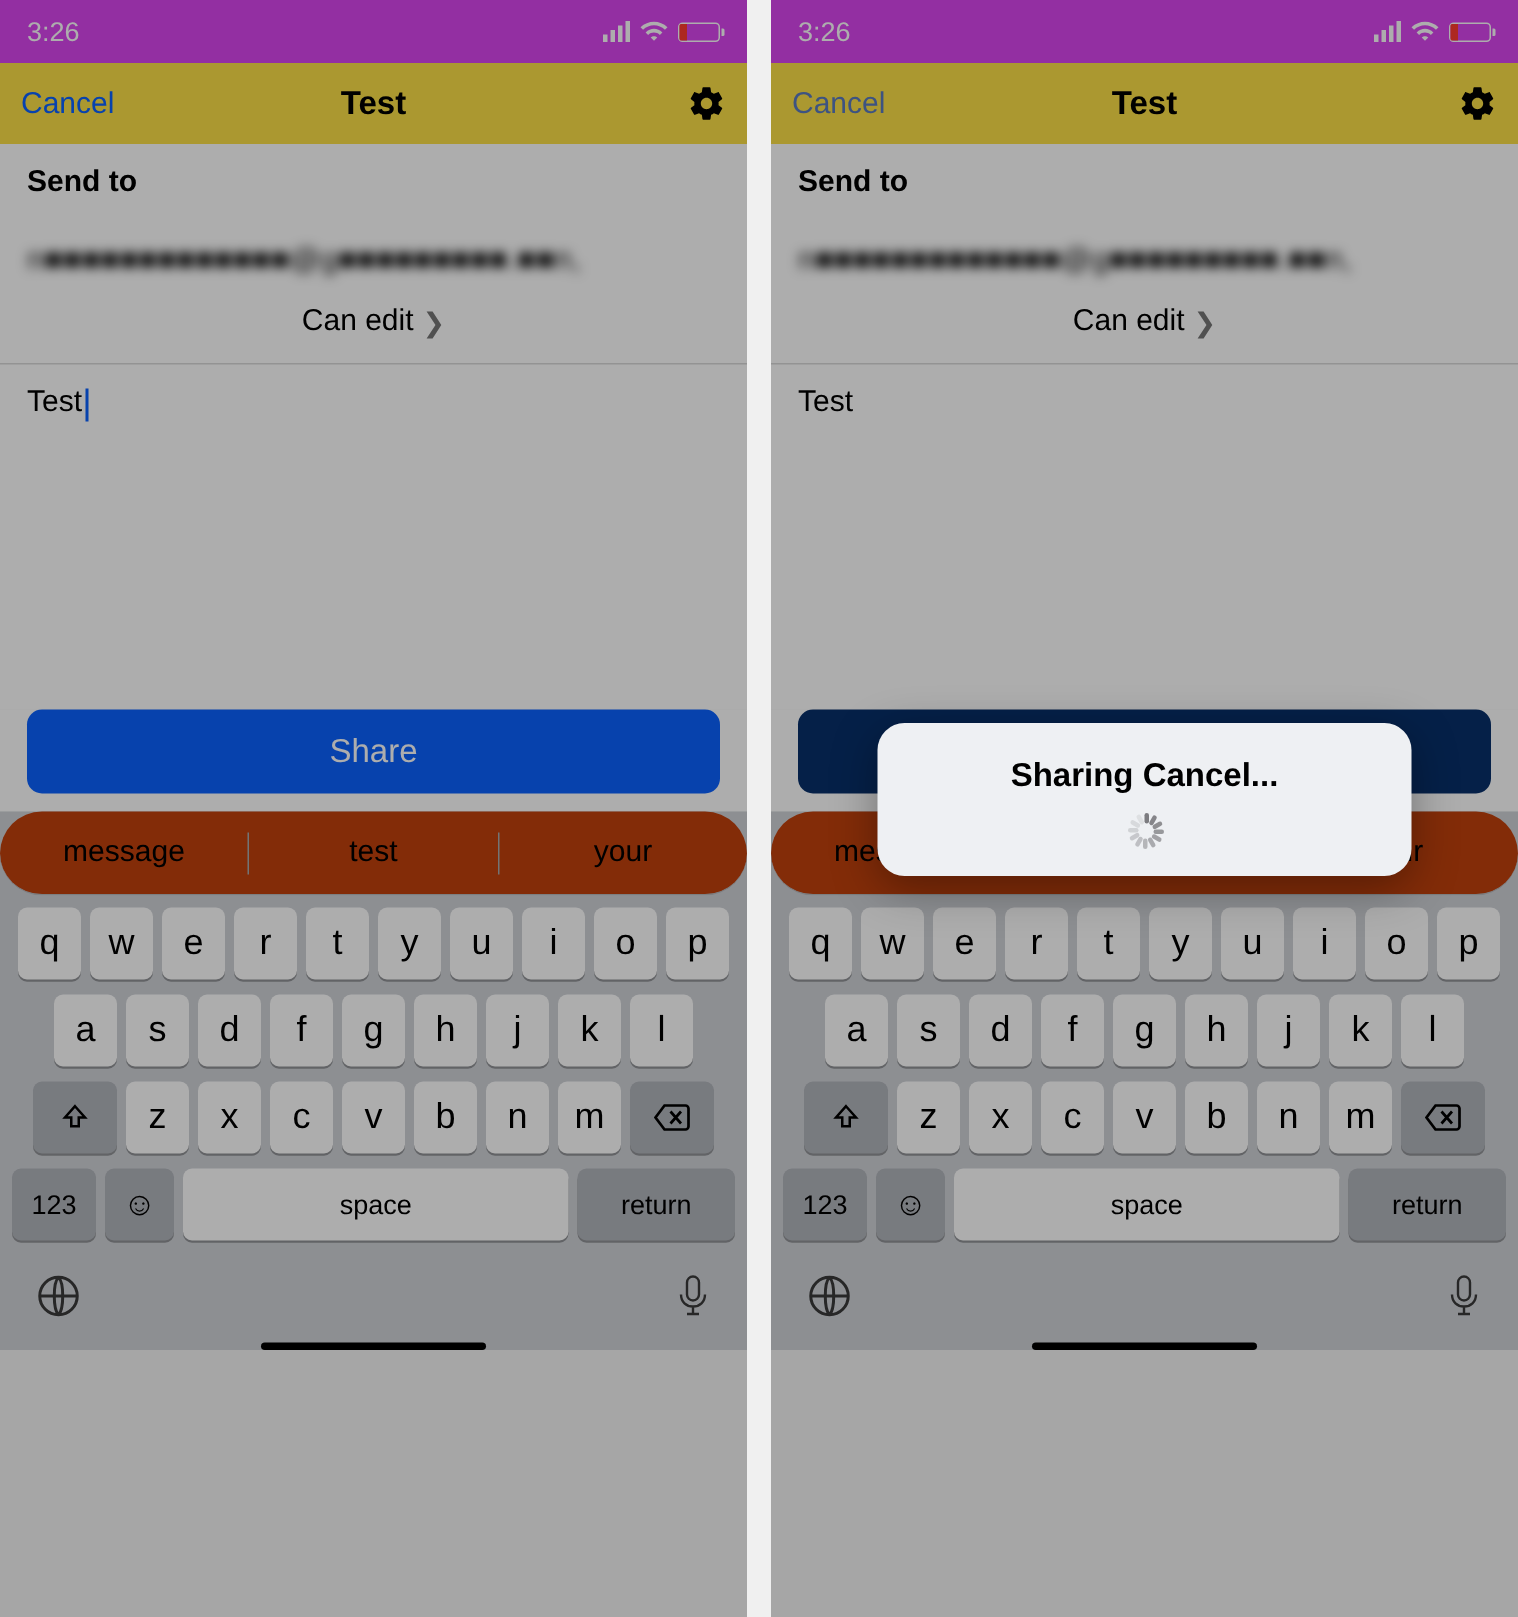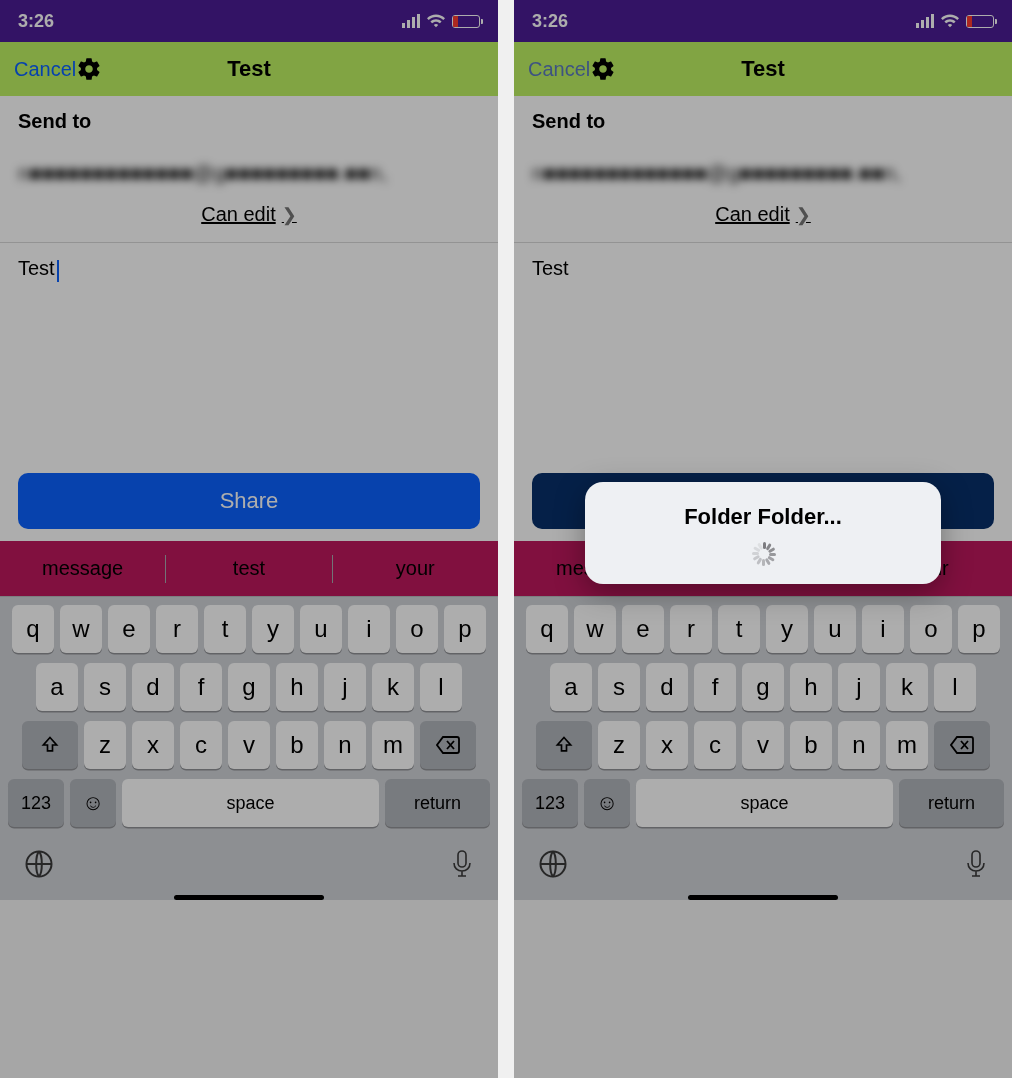--- a/index.html
+++ b/index.html
@@ -26,68 +26,68 @@
     inset: 0;
     background: rgba(0,0,0,0.32);
     pointer-events: none;
     z-index: 40;
   }
   .phone.right .dim-overlay { z-index: 60; }
 
   
   .status-bar {
     height: 42px;
-    background: #4c1d95;
+    background: #d946ef;
     display: flex;
     align-items: center;
     justify-content: space-between;
     padding: 0 18px;
     color: #fff;
     font-size: 18px;
-    font-weight: 700;
+    font-weight: 400;
   }
   .status-right { display: flex; align-items: center; gap: 6px; }
   .sig-bars { display:flex; align-items:flex-end; gap:2px; }
   .sig-bars span { width: 3px; background:#fff; display:inline-block; }
   .sig-bars span:nth-child(1){height:5px}
   .sig-bars span:nth-child(2){height:8px}
   .sig-bars span:nth-child(3){height:11px}
   .sig-bars span:nth-child(4){height:14px}
   .battery {
     width: 28px; height: 13px; border:1.5px solid #fff; border-radius:3px; position:relative;
     display:flex; align-items:center;
   }
   .battery::after { content:""; position:absolute; right:-4px; top:3px; width:2px; height:5px; background:#fff; border-radius:0 1px 1px 0;}
   .battery .fill { height:100%; width:18%; background:#ff3b30; border-radius:1px 0 0 1px;}
 
   
   .nav {
     height: 54px;
     display:flex;
     align-items:center;
-    justify-content:flex-start;
+    justify-content:space-between;
     padding: 0 14px;
-    background:#bef264;
+    background:#fde047;
   }
   .nav .cancel { color:#0b62ff; font-size:20px; }
   .nav .title { font-size:22px; font-weight:700; color:#000; position:absolute; left:50%; transform:translateX(-50%);}
   .nav { position:relative; }
   .gear { width:26px; height:26px; color:#000; }
 
   
   .content {
     background:#fff;
     padding: 14px 18px 0;
   }
   .label-sendto { font-size:20px; font-weight:700; color:#000; margin-bottom:29px; }
   .recipient { font-size:20px; color:#000; margin-bottom:12px; filter: blur(4px); letter-spacing:.5px; user-select:none; }
   .recipient::after { content:","; filter:none; }
   .canedit-row {
     display:flex; justify-content:center; align-items:center; gap:6px;
-    font-size:20px; color:#000; padding: 6px 0 16px; text-decoration: underline;
+    font-size:20px; color:#000; padding: 6px 0 16px;
   }
   .chev { font-size:18px; color:#777; }
   .divider { border:none; border-top:1px solid #d9d9d9; margin:0 -18px; }
 
   .message-area { padding: 14px 0 0; min-height: 230px; position:relative;}
   .msg-text { font-size:20px; color:#000; }
   .caret { display:inline-block; width:2px; height:22px; background:#0b62ff; vertical-align:middle; margin-left:2px;}
 
   .share-btn-wrap { padding: 0 18px 12px; background:#fff;}
   .share-btn {
@@ -96,21 +96,21 @@
     border:none;
   }
   .phone.right .share-btn { background:#08306b; color:#c8d4e8; }
 
   
   .kb-wrap {
     background:#d0d3d8;
   }
   .suggestions {
     display:flex; height:56px; align-items:center;
-    background:#be185d; border-bottom:1px solid #b9bbbf;
+    background:#c2410c; border-bottom:1px solid #b9bbbf;border-radius:28px;
   }
   .suggestions .sug {
     flex:1; text-align:center; font-size:20px; color:#000;
     display:flex; align-items:center; justify-content:center; height:100%;
   }
   .suggestions .sep { width:1px; height:28px; background:#a9abaf; }
   .kb { padding: 8px 4px 4px; }
   .kb-row { display:flex; justify-content:center; gap:6px; margin-bottom:10px; }
   .key {
     background:#fff; color:#000; font-size:24px; height:48px; width:42px;
@@ -409,21 +409,21 @@
             <path fill="none" stroke="#3a3a3a" stroke-width="1.6" d="M4 14c0 5 3.5 8 8 8s8-3 8-8M12 22v5M8 27h8"></path>
           </svg>
       </span>
     </div>
     <div class="homebar"></div>
   </div>
 
   <div class="dim-overlay"></div>
 
   <div class="modal">
-    <div class="modal-title">Folder Folder...</div>
+    <div class="modal-title">Sharing Cancel...</div>
     <div class="spinner">
       <span></span>
         <span></span>
         <span></span>
         <span></span>
         <span></span>
         <span></span>
       <span></span>
         <span></span>
         <span></span>

